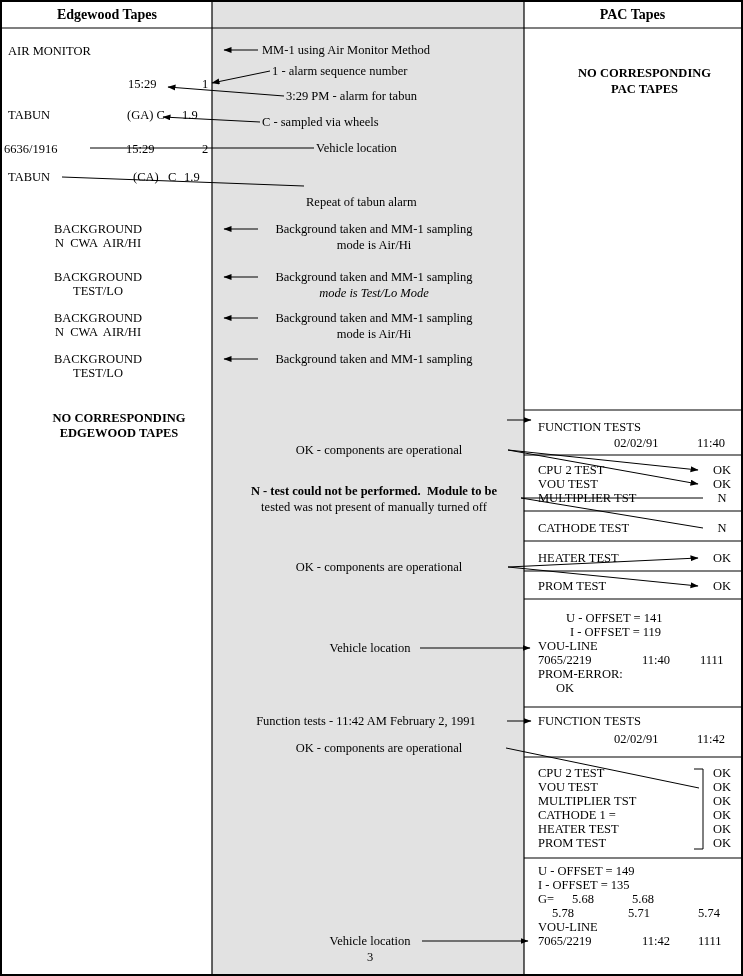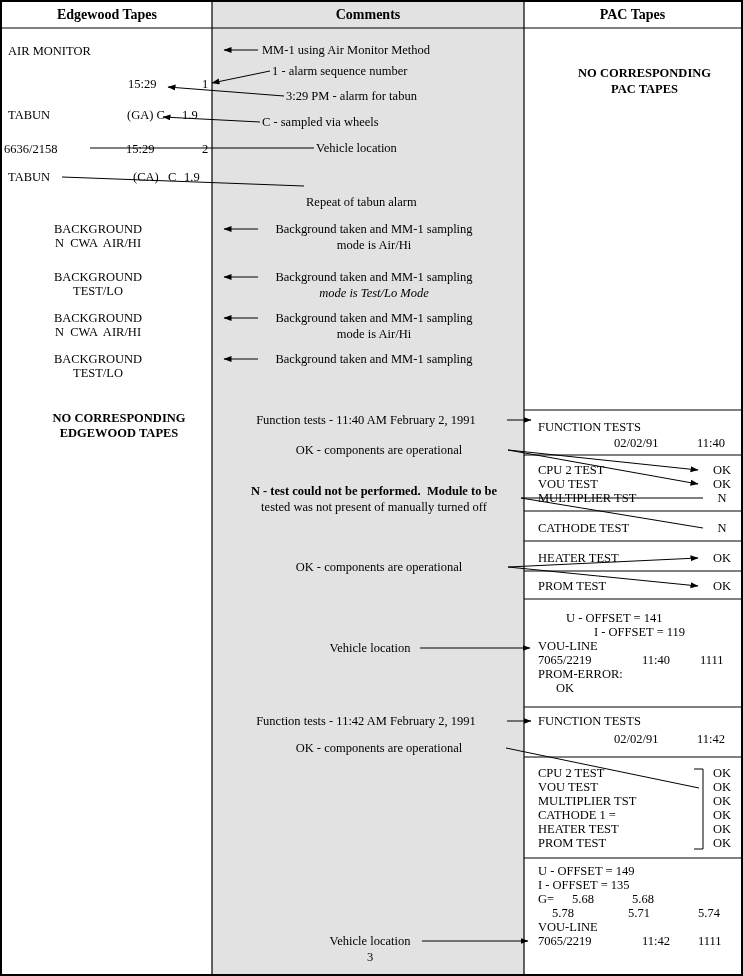--- a/index.html
+++ b/index.html
@@ -64,30 +64,29 @@
       <line x1="508" y1="567" x2="698" y2="586" marker-end="url(#ah)"></line>
       <line x1="420" y1="648" x2="530" y2="648" marker-end="url(#ah)"></line>
       <line x1="507" y1="721" x2="531" y2="721" marker-end="url(#ah)"></line>
       <line x1="506" y1="748" x2="699" y2="788"></line>
       <polyline points="694,769 703,769 703,849 694,849"></polyline>
       <line x1="422" y1="941" x2="528" y2="941" marker-end="url(#ah)"></line>
     </g>
   </svg>
 
   <div class="hdr" style="left:2px;width:210px;">Edgewood Tapes</div>
-  <div class="hdr" style="left:212px;width:312px;">Comments</div>
   <div class="hdr" style="left:524px;width:217px;">PAC Tapes</div>
 
   <div class="t" style="left:8px;top:44px;">AIR MONITOR</div>
   <div class="t" style="left:128px;top:77px;">15:29</div>
   <div class="t" style="left:202px;top:77px;">1</div>
   <div class="t" style="left:8px;top:108px;">TABUN</div>
   <div class="t" style="left:127px;top:108px;">(GA) C</div>
   <div class="t" style="left:182px;top:108px;">1.9</div>
-  <div class="t" style="left:4px;top:142px;">6636/2158</div>
+  <div class="t" style="left:4px;top:142px;">6636/1916</div>
   <div class="t" style="left:126px;top:142px;">15:29</div>
   <div class="t" style="left:202px;top:142px;">2</div>
   <div class="t" style="left:8px;top:170px;">TABUN</div>
   <div class="t" style="left:133px;top:170px;">(CA)</div>
   <div class="t" style="left:168px;top:170px;">C</div>
   <div class="t" style="left:184px;top:170px;">1.9</div>
 
   <div class="t ctr" style="left:8px;top:222px;width:180px;">BACKGROUND</div>
   <div class="t ctr" style="left:8px;top:236px;width:180px;">N  CWA  AIR/HI</div>
   <div class="t ctr" style="left:8px;top:270px;width:180px;">BACKGROUND</div>
@@ -108,21 +107,20 @@
   <div class="t" style="left:306px;top:176px;margin-top:19px;">Repeat of tabun alarm</div>
 
   <div class="t ctr" style="left:236px;top:222px;width:276px;">Background taken and MM-1 sampling</div>
   <div class="t ctr" style="left:236px;top:238px;width:276px;">mode is Air/Hi</div>
   <div class="t ctr" style="left:236px;top:270px;width:276px;">Background taken and MM-1 sampling</div>
   <div class="t ctr" style="left:236px;top:286px;width:276px;font-style:italic;">mode is Test/Lo Mode</div>
   <div class="t ctr" style="left:236px;top:311px;width:276px;">Background taken and MM-1 sampling</div>
   <div class="t ctr" style="left:236px;top:327px;width:276px;">mode is Air/Hi</div>
   <div class="t ctr" style="left:236px;top:352px;width:276px;">Background taken and MM-1 sampling</div>
 
-  <div class="t ctr" style="left:216px;top:413px;width:300px;">Function tests - 11:40 AM February 2, 1991</div>
   <div class="t ctr" style="left:244px;top:443px;width:270px;">OK - components are operational</div>
   <div class="t ctr" style="left:226px;top:484px;width:296px;font-weight:bold;">N - test could not be performed.  Module to be</div>
   <div class="t ctr" style="left:226px;top:500px;width:296px;">tested was not present of manually turned off</div>
   <div class="t ctr" style="left:244px;top:560px;width:270px;">OK - components are operational</div>
   <div class="t ctr" style="left:300px;top:641px;width:140px;">Vehicle location</div>
   <div class="t ctr" style="left:216px;top:714px;width:300px;">Function tests - 11:42 AM February 2, 1991</div>
   <div class="t ctr" style="left:244px;top:741px;width:270px;">OK - components are operational</div>
   <div class="t ctr" style="left:300px;top:934px;width:140px;">Vehicle location</div>
   <div class="t ctr" style="left:300px;top:950px;width:140px;">3</div>
 
@@ -141,21 +139,21 @@
   <div class="t val" style="left:709px;top:491px;">N</div>
 
   <div class="t" style="left:538px;top:521px;">CATHODE TEST</div>
   <div class="t val" style="left:709px;top:521px;">N</div>
   <div class="t" style="left:538px;top:551px;">HEATER TEST</div>
   <div class="t val" style="left:709px;top:551px;">OK</div>
   <div class="t" style="left:538px;top:579px;">PROM TEST</div>
   <div class="t val" style="left:709px;top:579px;">OK</div>
 
   <div class="t" style="left:566px;top:611px;">U - OFFSET = 141</div>
-  <div class="t" style="left:570px;top:625px;margin-left:24px;">I - OFFSET = 119</div>
+  <div class="t" style="left:570px;top:625px;">I - OFFSET = 119</div>
   <div class="t" style="left:538px;top:639px;">VOU-LINE</div>
   <div class="t" style="left:538px;top:653px;">7065/2219</div>
   <div class="t" style="left:642px;top:653px;">11:40</div>
   <div class="t" style="left:700px;top:653px;">1111</div>
   <div class="t" style="left:538px;top:667px;">PROM-ERROR:</div>
   <div class="t" style="left:556px;top:681px;">OK</div>
 
   <div class="t" style="left:538px;top:714px;">FUNCTION TESTS</div>
   <div class="t" style="left:614px;top:732px;">02/02/91</div>
   <div class="t" style="left:697px;top:732px;">11:42</div>

